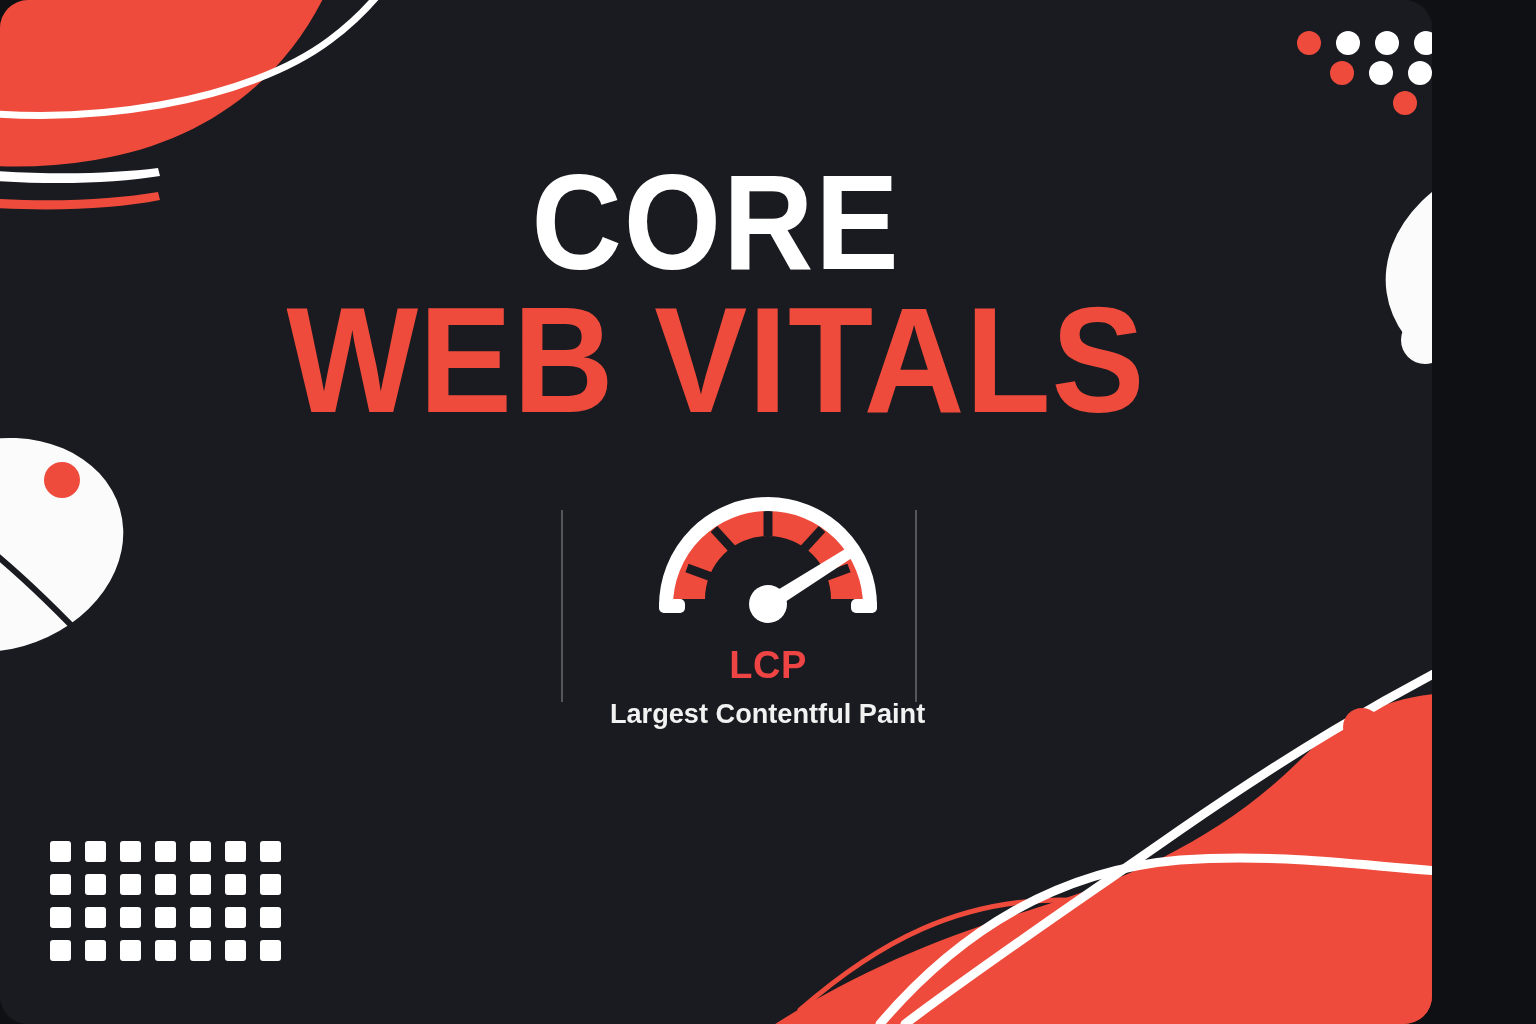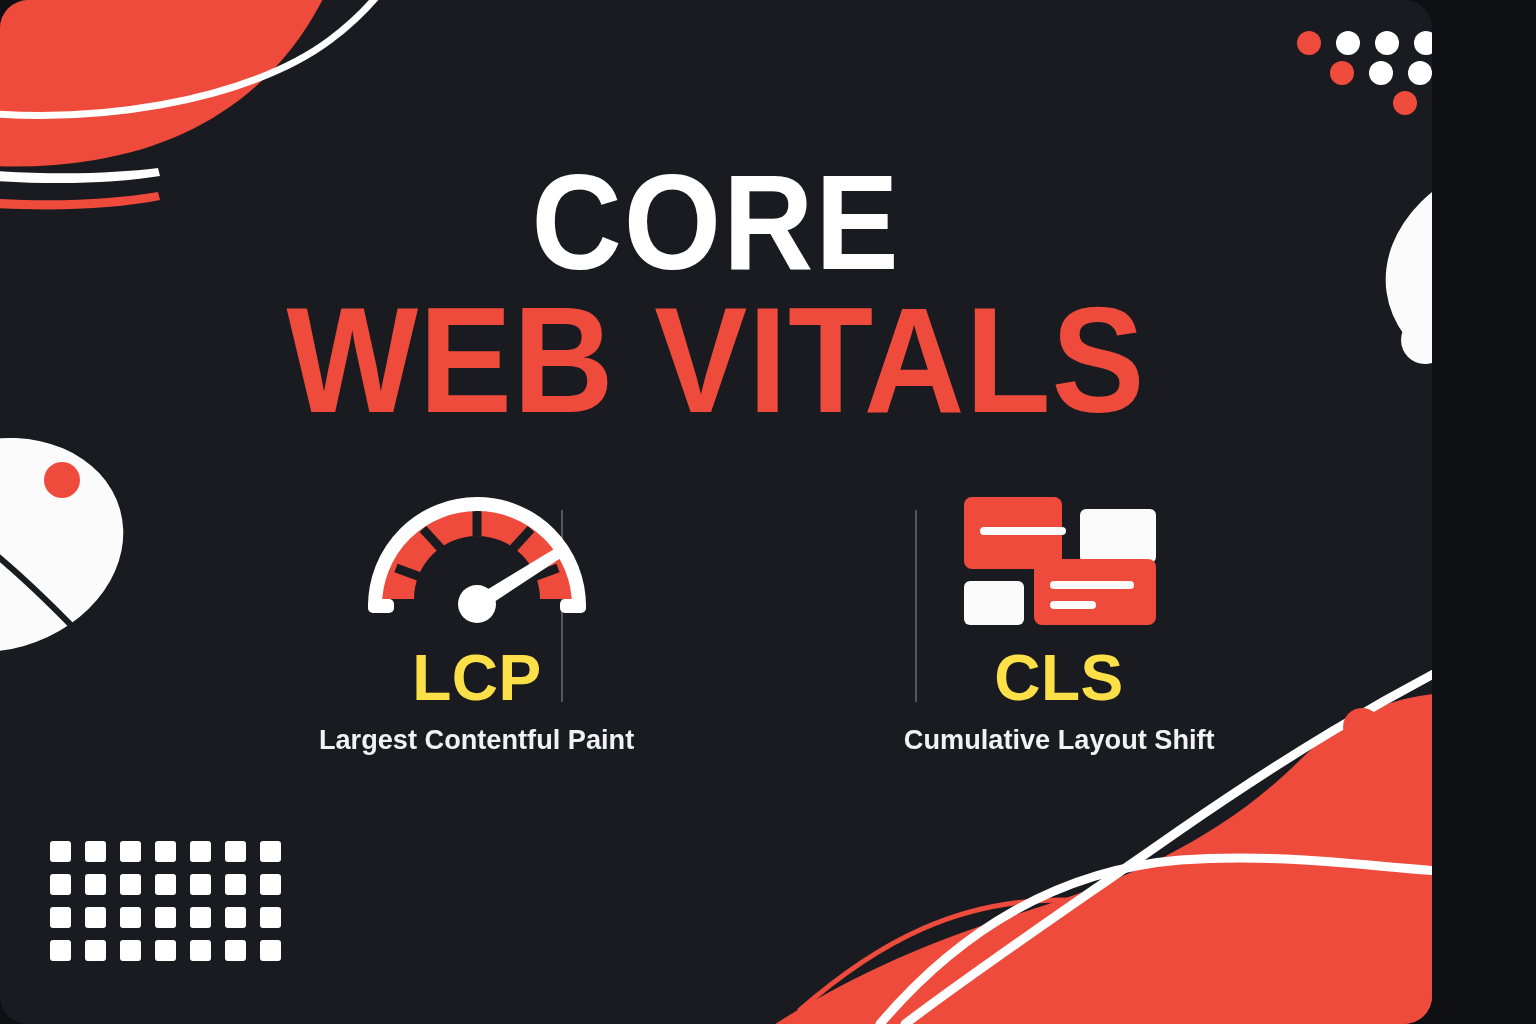--- a/index.html
+++ b/index.html
@@ -75,22 +75,22 @@
     position: relative;
   }
   .metric-icon {
     height: 160px;
     display: flex;
     align-items: center;
     justify-content: center;
   }
   .metric-acronym {
     font-weight: 700;
-    font-size: 64px;
-    color: #fde047;
+    font-size: 38px;
+    color: #ef4444;
     letter-spacing: 0.5px;
     line-height: 1;
     margin-top: 8px;
   }
   .metric-desc {
     font-weight: 700;
     font-size: 28px;
     color: #f2f2f2;
     line-height: 1;
     margin-top: 16px;
@@ -250,35 +250,16 @@
             <path fill="#ffffff" d="M 124 120 L 128 112 L 212 61 L 218 70 L 136 124 Z"></path>
 
             <circle cx="125" cy="122" r="19" fill="#ffffff"></circle>
           </svg>
         </div>
         <div class="metric-acronym">LCP</div>
         <div class="metric-desc">Largest Contentful Paint</div>
       </div>
 
 
-      <div class="metric">
-        <div class="metric-icon">
-          <svg width="210" height="150" viewBox="0 0 210 150">
-
-            <rect x="10" y="14" width="98" height="72" rx="8" fill="#ef4b3c"></rect>
-            <rect x="26" y="44" width="86" height="8" rx="4" fill="#fbfbfb"></rect>
-
-            <rect x="126" y="26" width="76" height="54" rx="6" fill="#fbfbfb"></rect>
-
-            <rect x="10" y="98" width="60" height="44" rx="6" fill="#fbfbfb"></rect>
-
-            <rect x="80" y="76" width="122" height="66" rx="8" fill="#ef4b3c"></rect>
-            <rect x="96" y="98" width="84" height="8" rx="4" fill="#fbfbfb"></rect>
-            <rect x="96" y="118" width="46" height="8" rx="4" fill="#fbfbfb"></rect>
-          </svg>
-        </div>
-        <div class="metric-acronym">CLS</div>
-        <div class="metric-desc">Cumulative Layout Shift</div>
-      </div>
 
     </div>
   </div>
 </div>
 
 </body></html>

